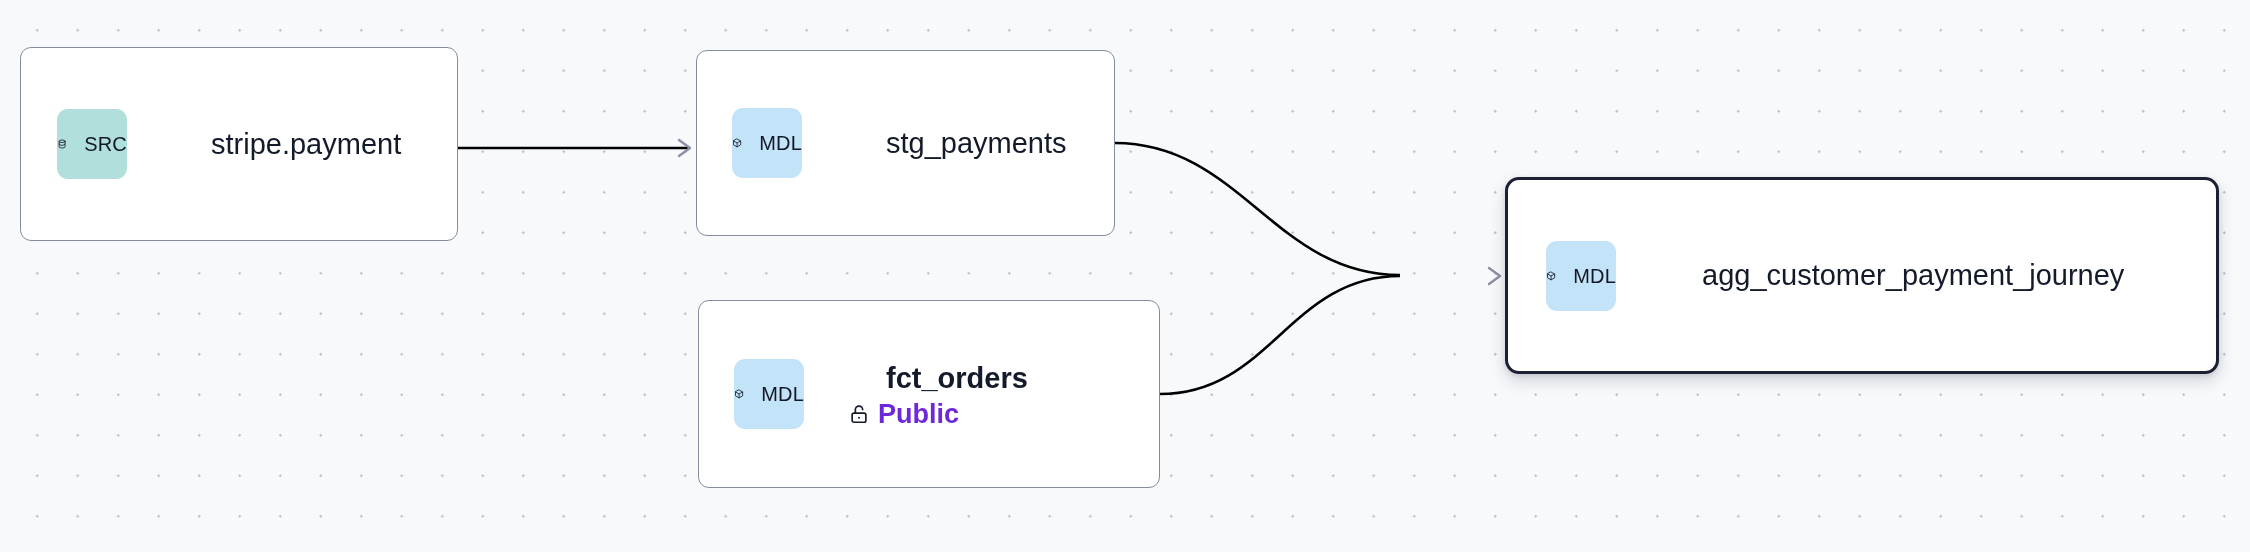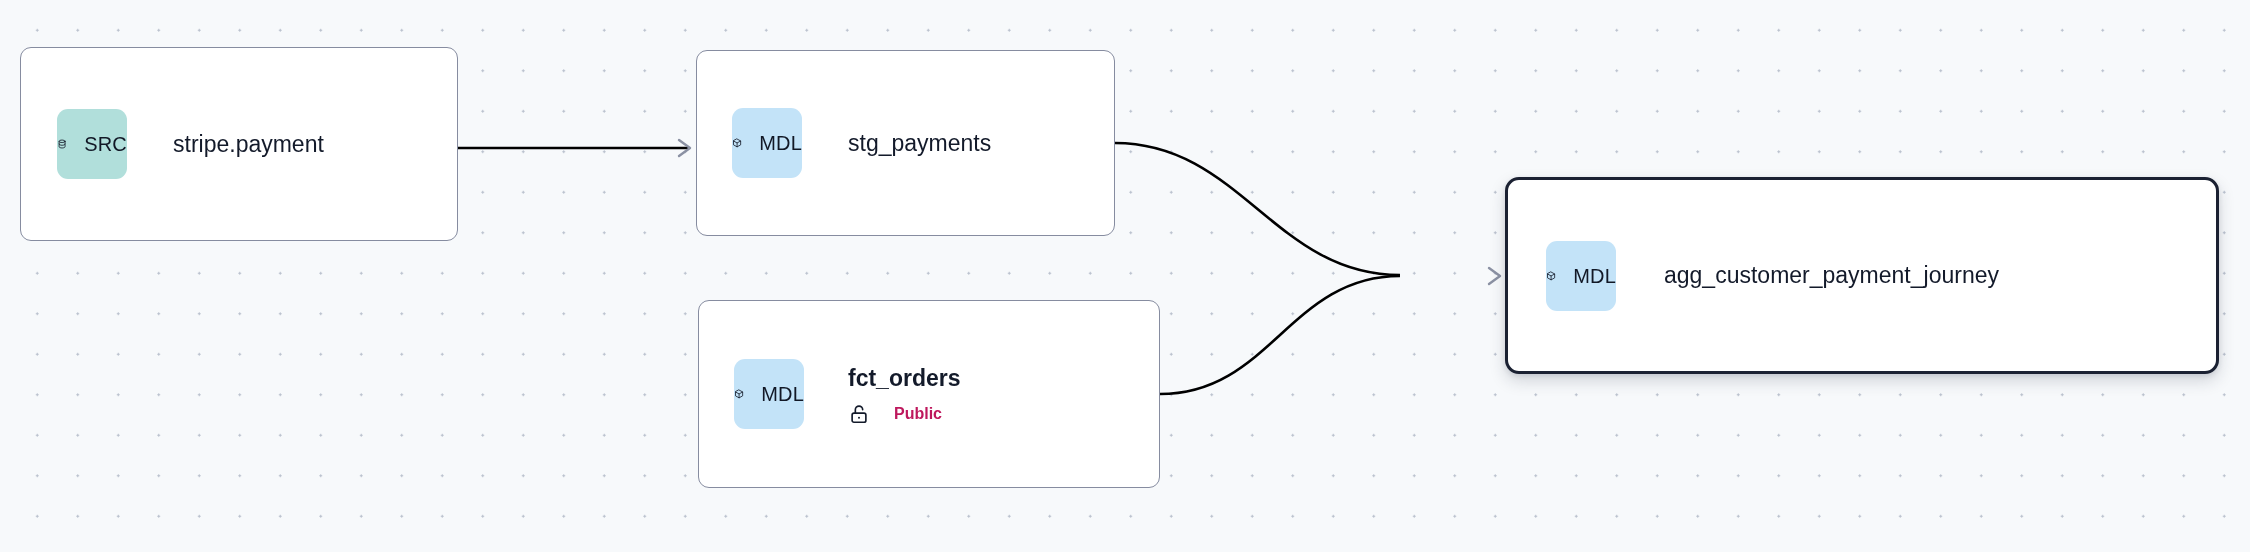--- a/index.html
+++ b/index.html
@@ -72,34 +72,35 @@
   }
 
   .node-body {
     display: flex;
     flex-direction: column;
     justify-content: center;
     gap: 6px;
   }
 
   .node-title {
-    font-size: 23px;
+    font-size: 29px;
     line-height: 33px;
     color: #131a2a;
     white-space: nowrap;
     font-family: "Liberation Sans", sans-serif;
+    margin-left: 38px;
   }
 
   .node-sub {
     display: flex;
     align-items: center;
-    gap: 24px;
-    font-size: 16px;
+    gap: 8px;
+    font-size: 27px;
     line-height: 26px;
-    color: #be185d;
+    color: #6d28d9;
   }
   .node-sub svg { display: block; flex: 0 0 auto; }
 
   
   #node-stripe-payment { left: 20px;   top: 47px;  width: 438px; height: 194px; padding-left: 36px; }
   #node-stg-payments   { left: 696px;  top: 50px;  width: 419px; height: 186px; padding-left: 35px; }
   #node-fct-orders     { left: 698px;  top: 300px; width: 462px; height: 188px; padding-left: 35px; }
   #node-agg            { left: 1505px; top: 177px; width: 714px; height: 197px; padding-left: 38px; }
 
   #node-stripe-payment .node-body { margin-left: 46px; }

